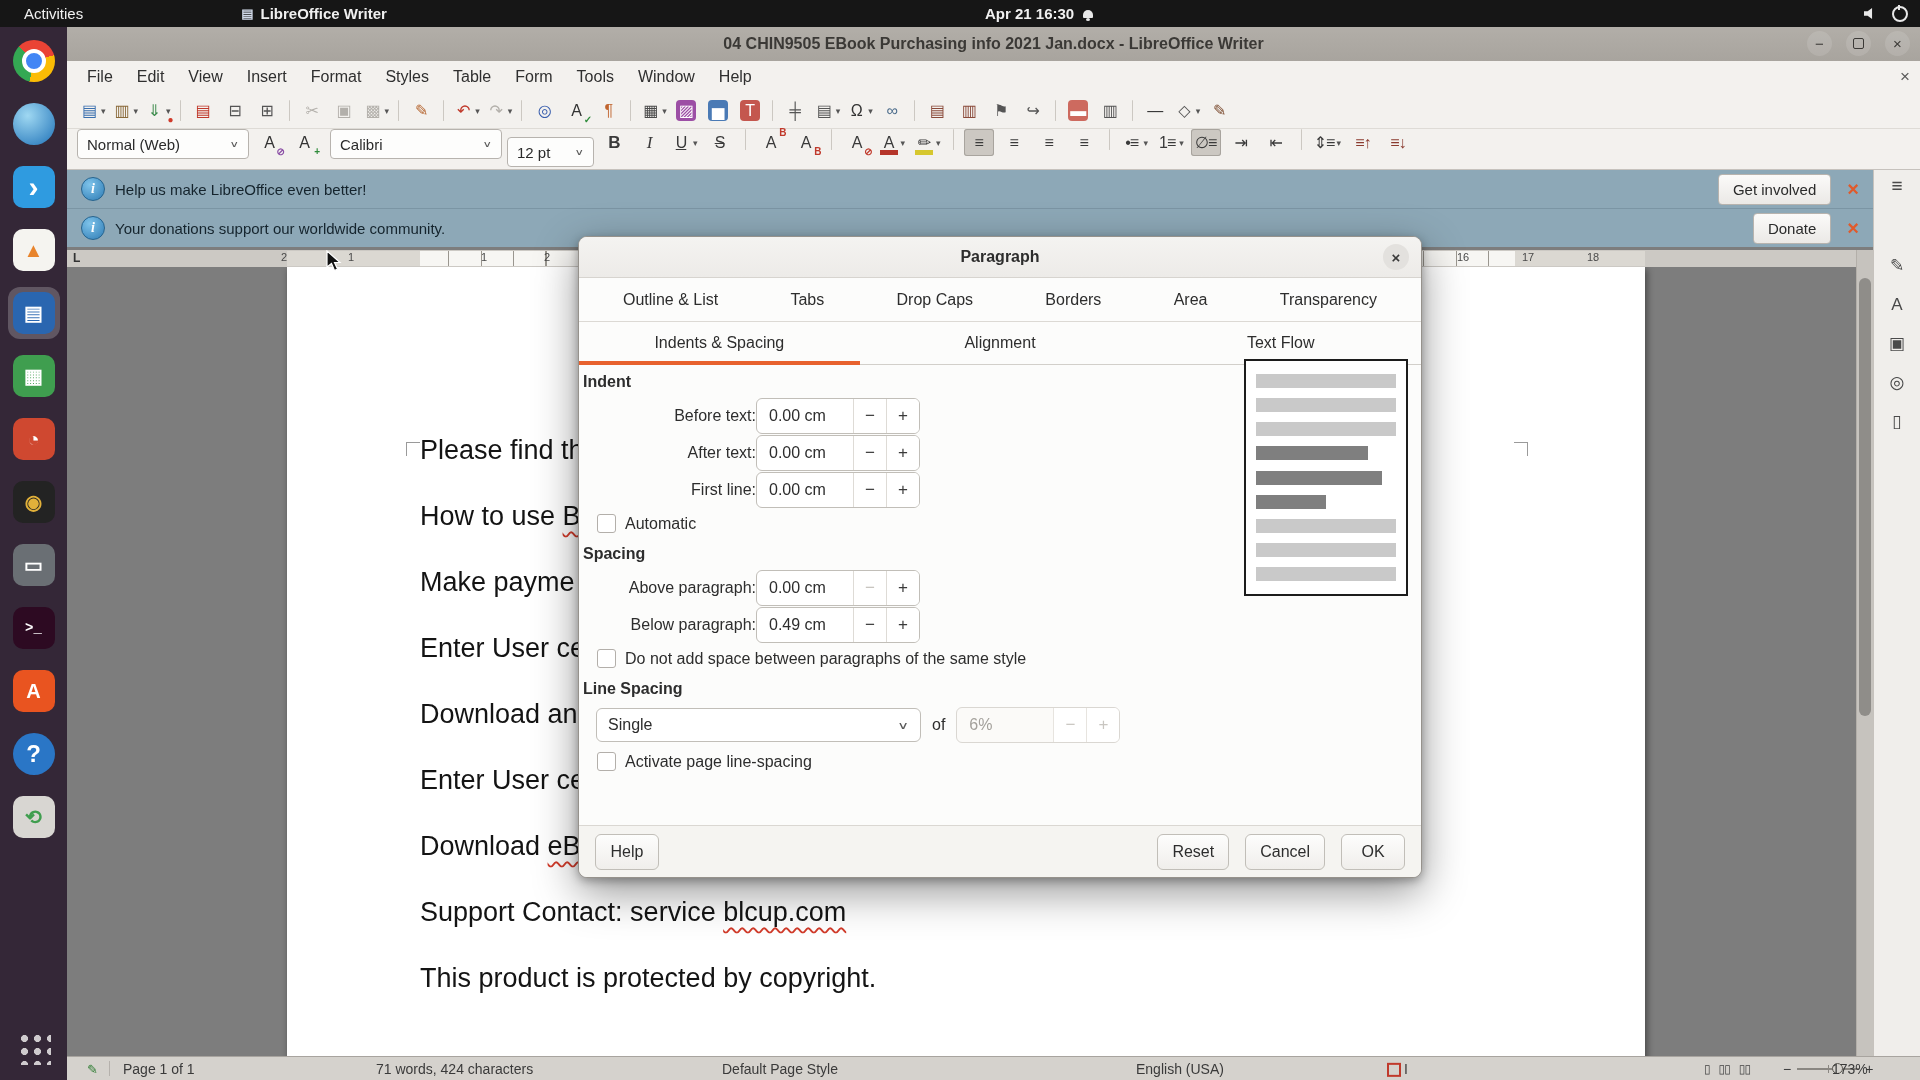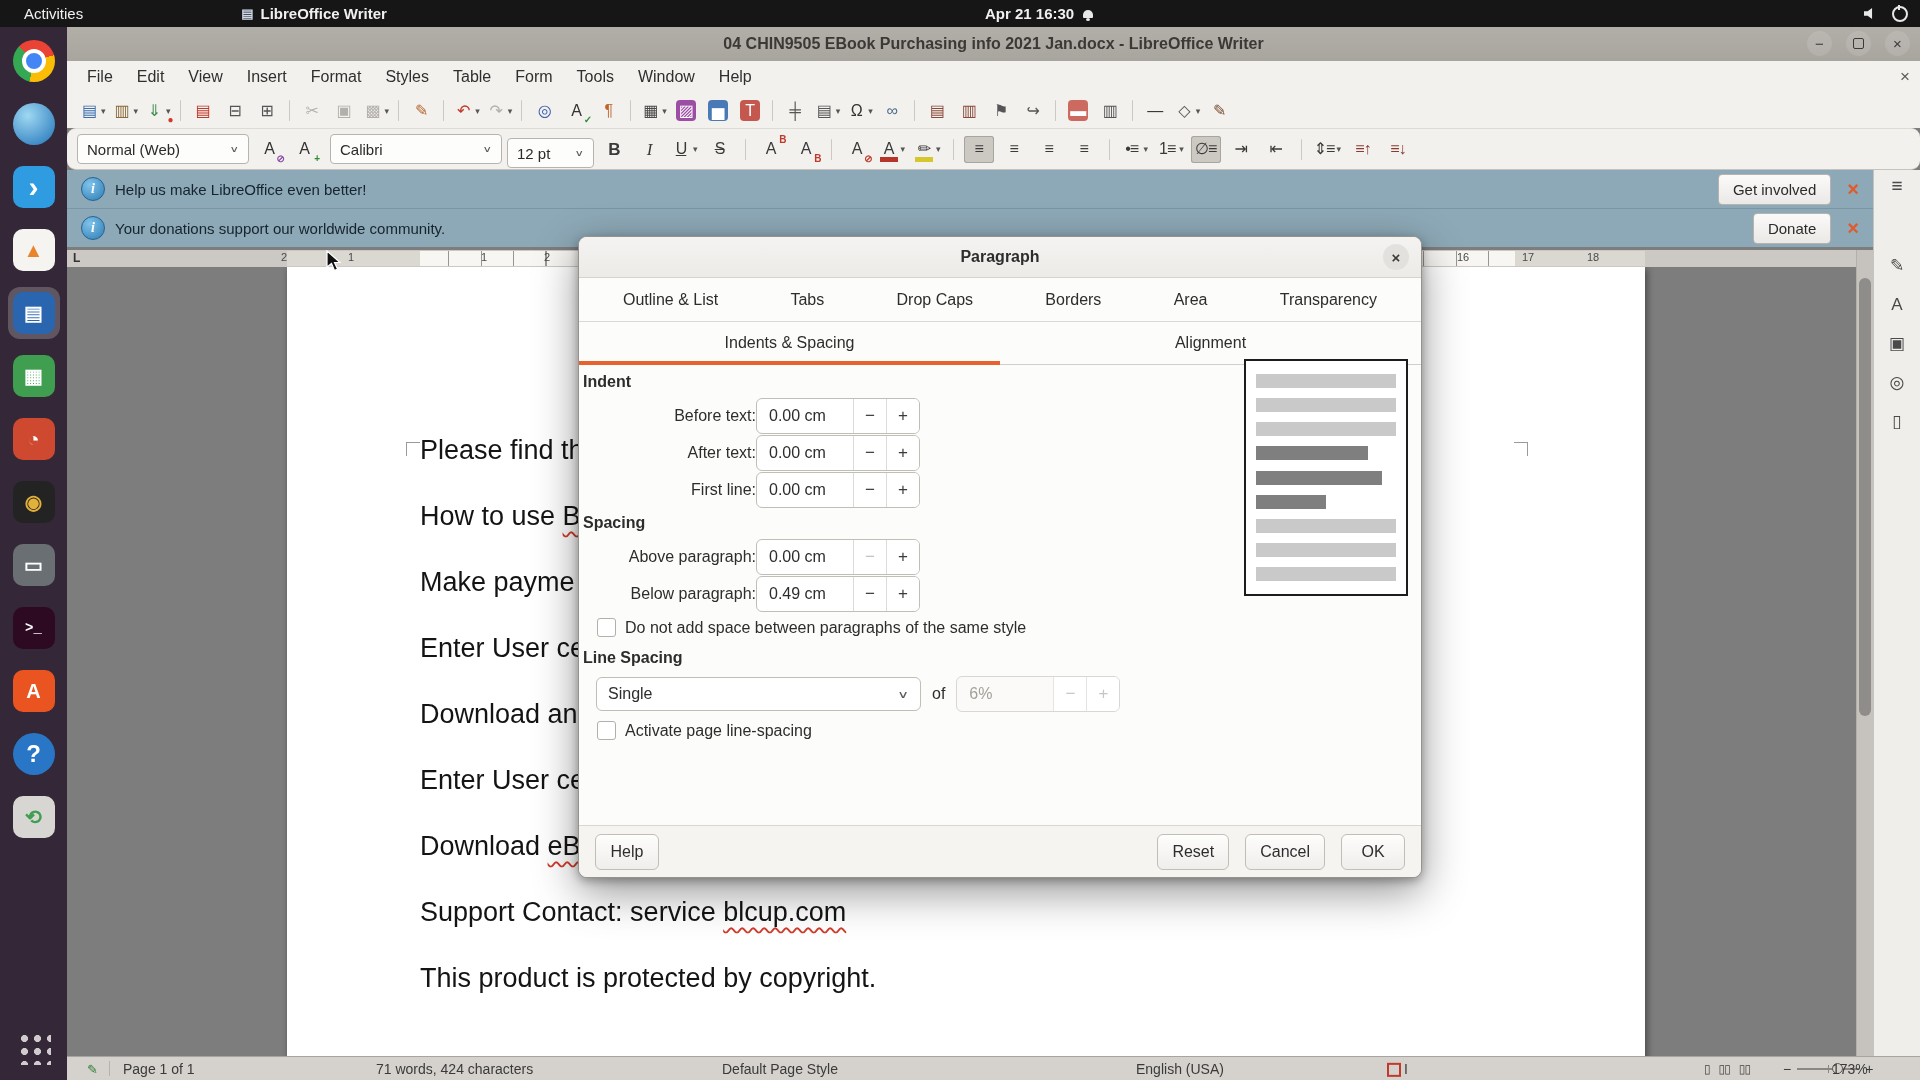--- a/index.html
+++ b/index.html
@@ -59,21 +59,21 @@
   
   .menubar{position:absolute;left:67px;top:61px;right:0;height:32px;background:#f3f1ee;display:flex;align-items:center;
            padding-left:8px;font-size:16px;color:#2f2f2f;z-index:40;}
   .menu-item{padding:4px 12px;border-radius:3px;}
   .doc-close{position:absolute;right:10px;color:#5a5a5a;font-size:17px;}
 
   
   .toolbar1{position:absolute;left:67px;top:93px;right:0;height:35px;background:#f3f1ee;display:flex;align-items:center;
             padding-left:10px;gap:2px;z-index:40;}
   .toolbar2{position:absolute;left:67px;top:128px;right:0;height:42px;background:#f3f1ee;border-top:1px solid #dedbd6;
-            border-bottom:1px solid #c6c2bd;display:flex;align-items:center;gap:5px;padding-left:10px;font-size:15px;z-index:40;box-sizing:border-box;border-radius:9px;}
+            border-bottom:1px solid #c6c2bd;display:flex;align-items:flex-start;gap:5px;padding-left:10px;font-size:15px;z-index:40;box-sizing:border-box;}
   .tbtn{position:relative;min-width:26px;height:27px;padding:0 2px;display:flex;align-items:center;justify-content:center;border-radius:3px;}
   .tbtn .g{position:relative;min-width:20px;height:21px;display:flex;align-items:center;justify-content:center;
            font-size:16px;line-height:1;color:#3a3a3a;border-radius:4px;letter-spacing:-1px;}
   .tbtn .sub{position:absolute;right:-1px;bottom:-1px;font-size:10px;font-weight:700;line-height:1;}
   .tbtn .dd{font-size:9px;color:#555;margin-left:2px;}
   .tbtn .dd:empty,.tbtn .sub:empty{display:none;}
   .tbtn.dis .g{color:#b3b0ab !important;}
   .tbtn.sep{min-width:1px;width:1px;height:21px;background:#ccc8c2;padding:0;margin:0 5px;}
   .tbtn.active{background:#ccc8c2;box-shadow:inset 0 0 0 1px #a8a49e;}
   .tbtn.bold .g{font-weight:700;font-size:17px;}
@@ -710,20 +710,23 @@
         <span class="tab">Area</span>
         <span class="tab">Transparency</span>
     </div>
     <div class="tabs-sub">
       <span class="tab-sub active">
           <span>Indents &amp; Spacing</span>
         </span>
         <span class="tab-sub">
           <span>Alignment</span>
         </span>
+        <span class="tab-sub">
+          <span>Text Flow</span>
+        </span>
     </div>
 
     <div class="dlg-body">
       <div class="dhead">Indent</div>
       <div class="drow">
           <span class="dlabel">Before text:</span>
           <div class="spin">
             <span class="spin-val">0.00 cm</span>
             <span class="spin-btn minus">−</span>
             <span class="spin-btn plus">+</span>
@@ -738,20 +741,24 @@
           </div>
         </div>
         <div class="drow">
           <span class="dlabel">First line:</span>
           <div class="spin">
             <span class="spin-val">0.00 cm</span>
             <span class="spin-btn minus">−</span>
             <span class="spin-btn plus">+</span>
           </div>
         </div>
+      <div class="dcheck">
+        <span class="cbox"></span>
+        <span>Automatic</span>
+      </div>
 
       <div class="dhead">Spacing</div>
       <div class="drow minus-dis">
           <span class="dlabel">Above paragraph:</span>
           <div class="spin">
             <span class="spin-val">0.00 cm</span>
             <span class="spin-btn minus">−</span>
             <span class="spin-btn plus">+</span>
           </div>
         </div>

